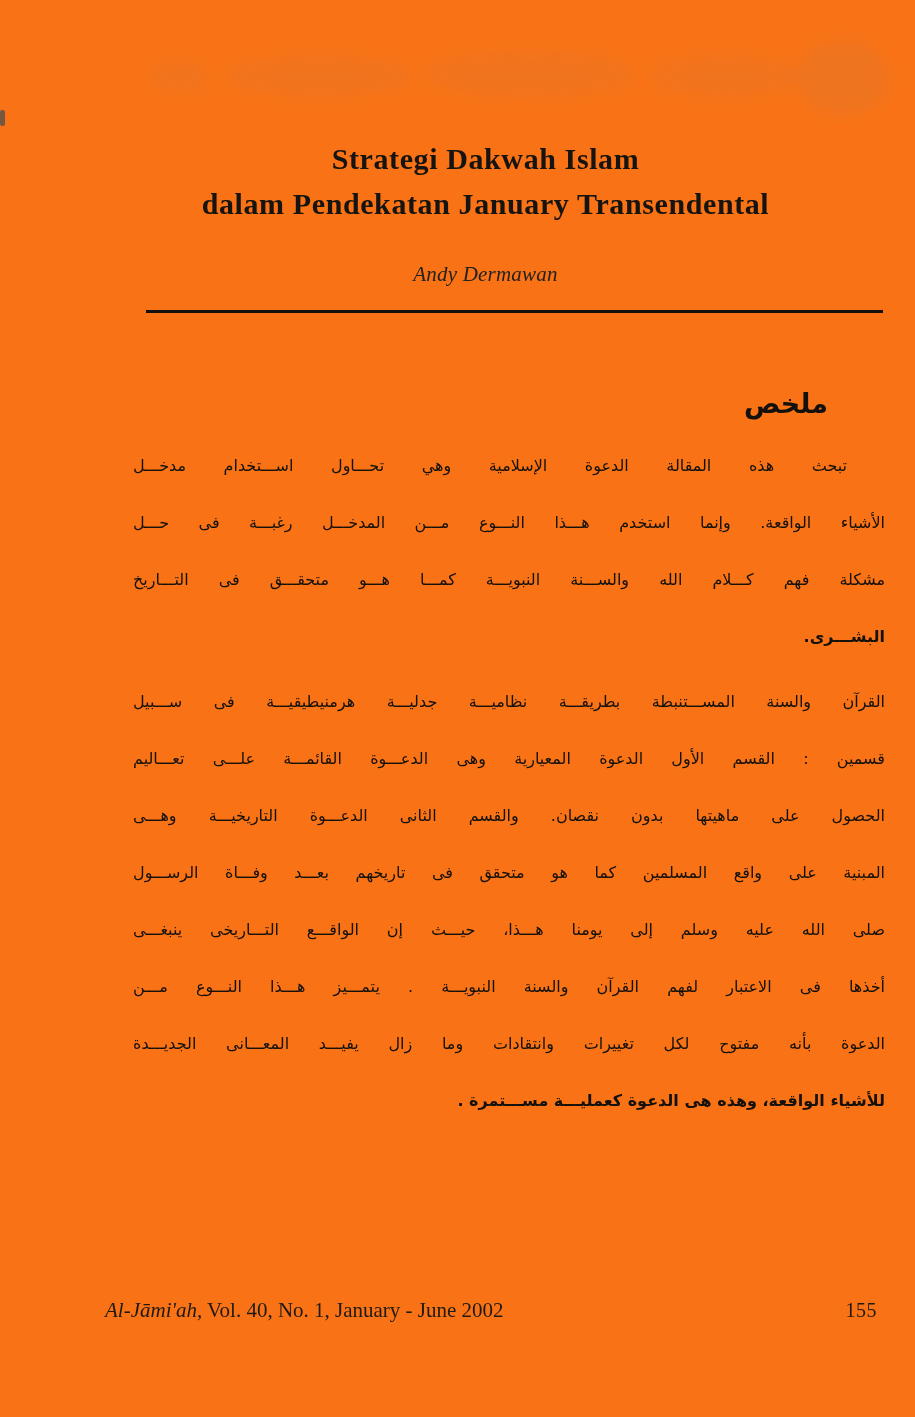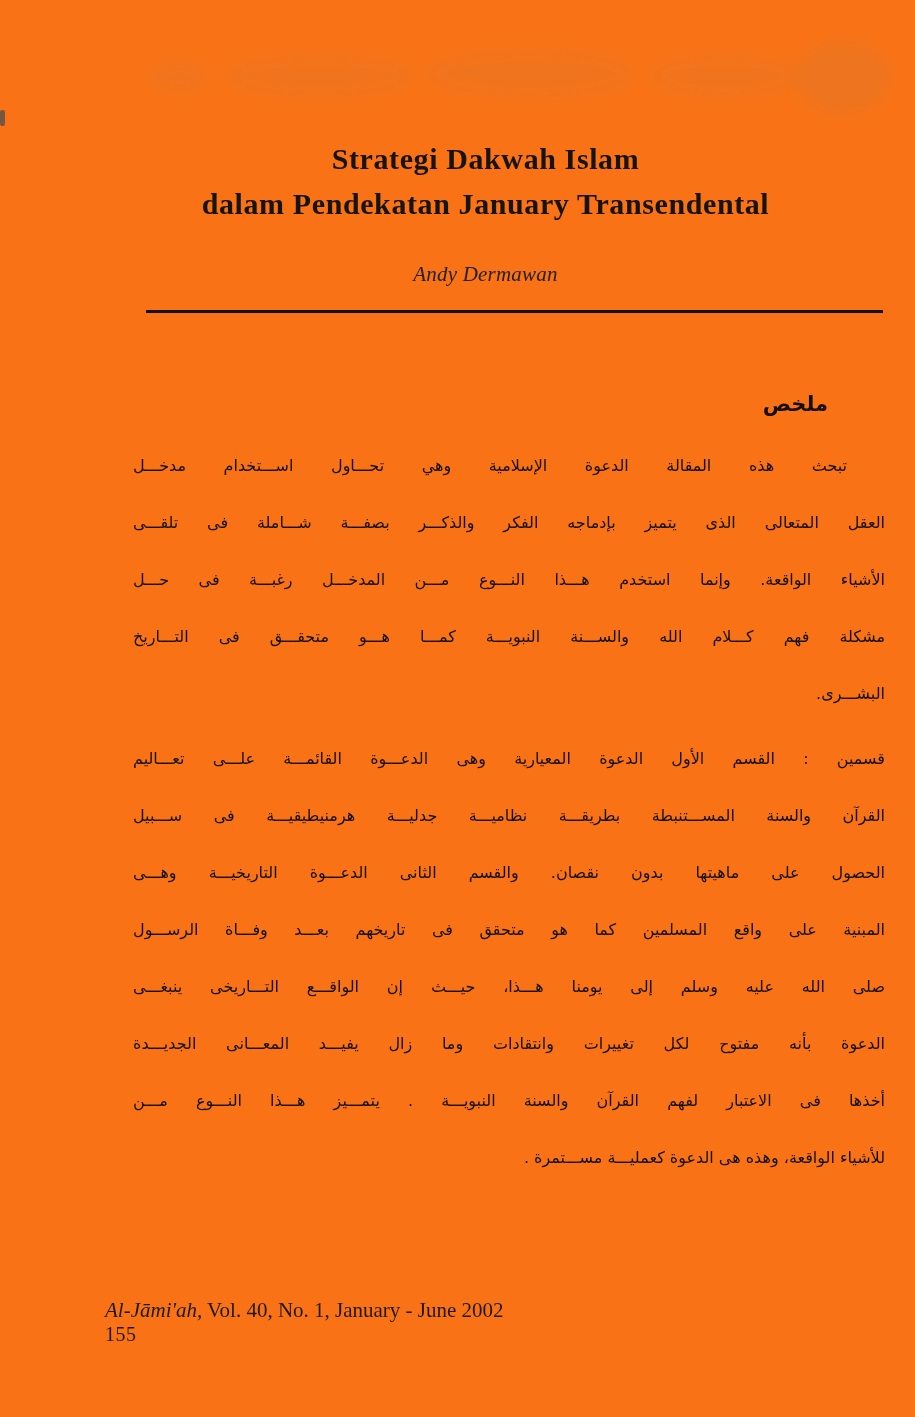--- a/index.html
+++ b/index.html
@@ -67,49 +67,48 @@
     margin: 66px 58px 0 105px; 
   }
   .ar {
     direction: rtl;
     font-family: "DejaVu Sans", sans-serif;
     color: #14110c;
   }
   .abstract-heading {
     text-align: right;
     padding-right: 57px;
-    font-size: 21px;
+    font-size: 27px;
     font-weight: bold;
     height: 50px;
     line-height: 50px;
   }
   .ar-line {
     font-size: 16px;
     height: 57px;
     line-height: 57px;
     text-align: justify;
     text-align-last: justify;
     overflow: hidden;
   }
   .ar-line.first { padding-right: 38px; }
-  .ar-line.last  { text-align-last: right; }
+  .ar-line.last  { text-align-last: right; font-weight: bold; }
   .para { margin-top: 8px; }
 
   .footer {
     position: absolute;
     left: 105px;
     right: 66px;
     top: 1298px;
     font-family: "Liberation Serif", serif;
     font-size: 21px;
     color: #1d1a15;
     display: flex;
     justify-content: space-between;
     align-items: baseline;
-    flex-direction: column;
   }
   .footer .journal { font-style: italic; }
   .footer .pageno { font-size: 20px; letter-spacing: 0.5px; }
 </style>
 </head>
 <body>
 
 <div class="page">
 
   <div>
@@ -128,34 +127,33 @@
 
   <div class="author">Andy Dermawan</div>
 
   <div class="rule"></div>
 
   <div class="abstract">
     <div class="ar abstract-heading">ملخص</div>
 
     <div class="para">
       <div class="ar ar-line first">تبحث هذه المقالة الدعوة الإسلامية وهي تحـــاول اســـتخدام مدخـــل</div>
-      <div class="ar ar-line">العقل المتعالى الذى يتميز بإدماجه الفكر والذكـــر بصفـــة شـــاملة فى تلقـــى</div>
       <div class="ar ar-line">الأشياء الواقعة. وإنما استخدم هـــذا النـــوع مـــن المدخـــل رغبـــة فى حـــل</div>
       <div class="ar ar-line">مشكلة فهم كـــلام الله والســـنة النبويـــة كمـــا هـــو متحقـــق فى التـــاريخ</div>
       <div class="ar ar-line last">البشـــرى.</div>
     </div>
 
     <div class="para">
+      <div class="ar ar-line">القرآن والسنة المســـتنبطة بطريقـــة نظاميـــة جدليـــة هرمنيطيقيـــة فى ســـبيل</div>
       <div class="ar ar-line">قسمين : القسم الأول الدعوة المعيارية وهى الدعـــوة القائمـــة علـــى تعـــاليم</div>
-      <div class="ar ar-line">القرآن والسنة المســـتنبطة بطريقـــة نظاميـــة جدليـــة هرمنيطيقيـــة فى ســـبيل</div>
       <div class="ar ar-line">الحصول على ماهيتها بدون نقصان. والقسم الثانى الدعـــوة التاريخيـــة وهـــى</div>
       <div class="ar ar-line">المبنية على واقع المسلمين كما هو متحقق فى تاريخهم بعـــد وفـــاة الرســـول</div>
       <div class="ar ar-line">صلى الله عليه وسلم إلى يومنا هـــذا، حيـــث إن الواقـــع التـــاريخى ينبغـــى</div>
+      <div class="ar ar-line">أخذها فى الاعتبار لفهم القرآن والسنة النبويـــة . يتمـــيز هـــذا النـــوع مـــن</div>
       <div class="ar ar-line">الدعوة بأنه مفتوح لكل تغييرات وانتقادات وما زال يفيـــد المعـــانى الجديـــدة</div>
-      <div class="ar ar-line">أخذها فى الاعتبار لفهم القرآن والسنة النبويـــة . يتمـــيز هـــذا النـــوع مـــن</div>
       <div class="ar ar-line last">للأشياء الواقعة، وهذه هى الدعوة كعمليـــة مســـتمرة .</div>
     </div>
   </div>
 
   <div class="footer">
     <div>
       <span class="journal">Al-Jāmi'ah,</span>
       <span>Vol. 40, No. 1, January - June 2002</span>
     </div>
     <div class="pageno">155</div>

